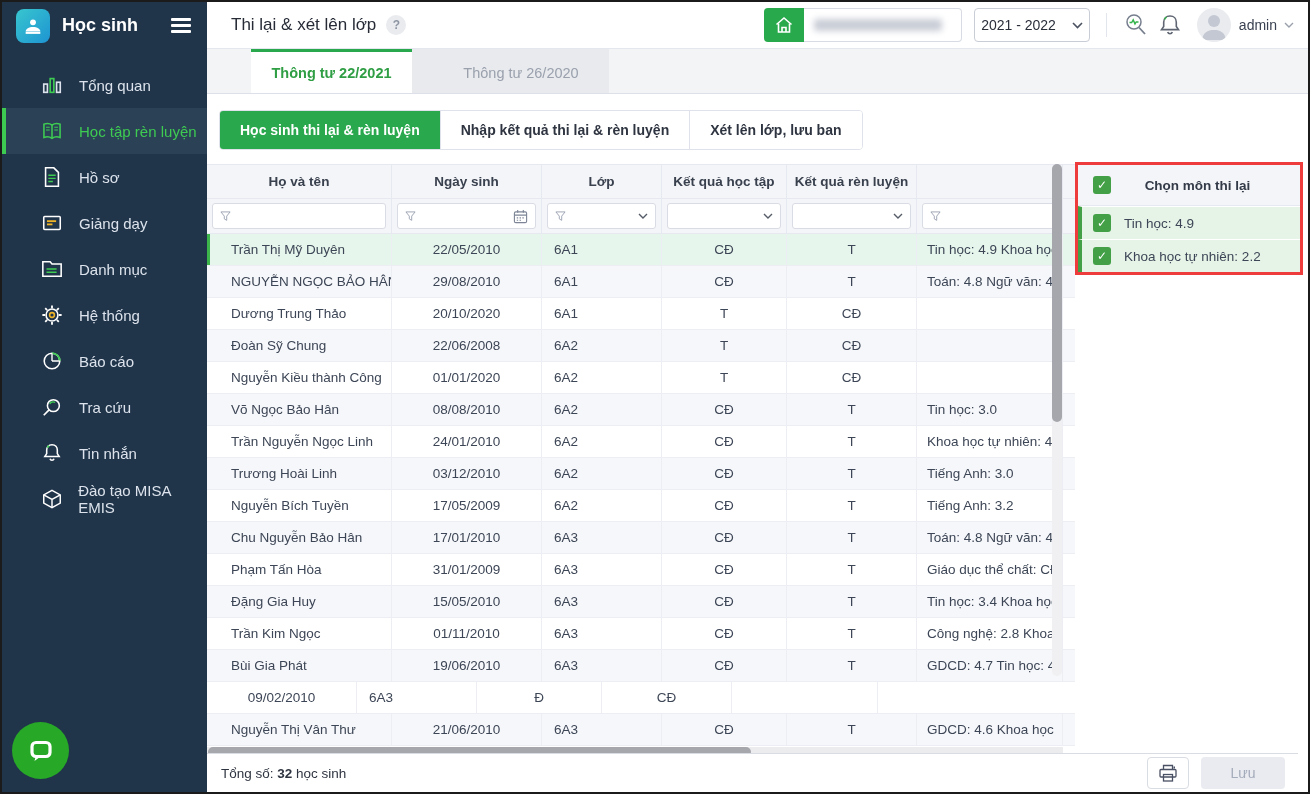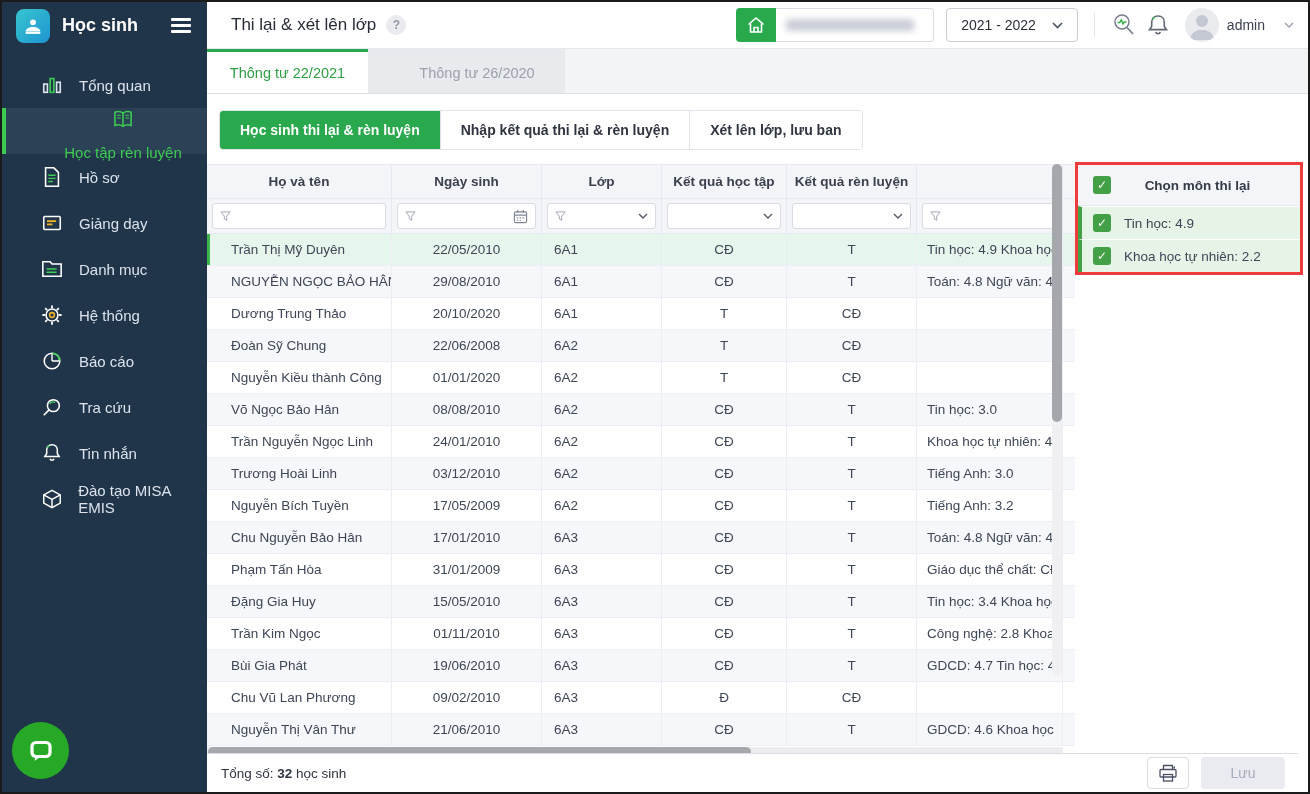--- a/index.html
+++ b/index.html
@@ -7,45 +7,45 @@
   .frame { width:1310px; height:794px; border:2px solid #1b1b1b; display:flex; position:relative; overflow:hidden; background:#fff; }
 
   
   .sidebar { width:205px; background:#20344a; flex-shrink:0; display:flex; flex-direction:column; }
   .side-head { height:47px; display:flex; align-items:center; padding:0 16px 0 14px; gap:12px; }
   .logo { width:34px; height:34px; border-radius:8px; background:linear-gradient(135deg,#38c6cf,#1e94d2); display:flex; align-items:center; justify-content:center; flex-shrink:0; }
   .app-title { font-size:18px; font-weight:bold; color:#fff; flex:1; }
   .burger div { width:20px; height:3px; background:#fff; margin:3px 0; border-radius:1px; }
   .menu { margin-top:13px; }
   .mi { height:46px; display:flex; align-items:center; gap:14px; padding-left:33px; border-left:4px solid transparent; font-size:15px; color:#dce3ec; cursor:pointer; }
-  .mi.active { background:#2b4156; border-left-color:#3ecb52; color:#3ecb52;flex-direction:column; }
+  .mi.active { background:#2b4156; border-left-color:#3ecb52; color:#3ecb52; }
   .mi .ic { width:26px; height:24px; display:flex; align-items:center; justify-content:center; }
 
   
   .main { flex:1; display:flex; flex-direction:column; min-width:0; }
 
   .topbar { height:47px; background:#fff; border-bottom:1px solid #e4e7ee; display:flex; align-items:center; padding:0 14px 0 24px; flex-shrink:0; }
   .page-title { font-size:17px; color:#262b36; font-weight:500; }
   .help-badge { width:20px; height:20px; border-radius:50%; background:#e9ebef; color:#8f96a3; font-size:12px; font-weight:bold; display:flex; align-items:center; justify-content:center; margin-left:10px; }
   .tb-spacer { flex:1; }
   .school-group { display:flex; height:34px; }
   .home-btn { width:40px; background:#28a94c; border-radius:4px 0 0 4px; display:flex; align-items:center; justify-content:center; cursor:pointer; }
   .school-field { width:158px; background:#fff; border:1px solid #d8dbe3; border-left:none; border-radius:0 4px 4px 0; display:flex; align-items:center; padding:0 10px; }
   .redact { height:12px; width:128px; background:#c9cdd6; filter:blur(3px); border-radius:3px; }
-  .year-select { height:34px; border:1px solid #c9cdd6; border-radius:4px; display:flex; align-items:center; padding:0 14px; gap:16px; font-size:14px; color:#2a2f3a; margin-left:12px; cursor:pointer; background:#fff; }
+  .year-select { height:34px; border:1px solid #c9cdd6; border-radius:4px; display:flex; align-items:center; padding:0 6px; gap:16px; font-size:14px; color:#2a2f3a; margin-left:12px; cursor:pointer; background:#fff; }
   .tb-divider { width:1px; height:24px; background:#e2e5eb; margin:0 12px 0 16px; }
   .tb-icon { width:34px; height:34px; display:flex; align-items:center; justify-content:center; cursor:pointer; }
   .avatar { width:34px; height:34px; border-radius:50%; background:#e9ebef; overflow:hidden; display:flex; align-items:flex-end; justify-content:center; margin:0 8px 0 10px; }
-  .user { font-size:14px; color:#3a4150; display:flex; align-items:center; gap:19px; cursor:pointer; }
+  .user { font-size:14px; color:#3a4150; display:flex; align-items:center; gap:7px; cursor:pointer; }
 
   .tabsrow { height:45px; background:#f3f4f6; display:flex; border-bottom:1px solid #dde0e8; flex-shrink:0; }
   .tab { display:flex; align-items:center; justify-content:center; font-size:14.5px; color:#9aa1ad; background:#e8eaee; border-top:3px solid transparent; cursor:pointer; }
   .tab.t1 { width:161px; }
   .tab.t2 { width:197px;padding-left:21px; }
-  .tab.active { background:#fff; color:#2f9e44; font-weight:normal; border-top-color:#2aa84d; }
+  .tab.active { background:#fff; color:#2f9e44; font-weight:bold; border-top-color:#2aa84d;margin-left:44px; }
 
   .content { flex:1; position:relative; background:#fff; min-height:0; }
 
   .subtabs { position:absolute; top:16px; left:12px; display:flex; border:1px solid #dfe2ea; border-radius:4px; overflow:hidden; height:40px; }
   .stab { display:flex; align-items:center; padding:0 20px; font-size:14px; color:#2e3440; font-weight:bold; background:#fff; border-left:1px solid #dfe2ea; cursor:pointer; }
   .stab:first-child { border-left:none; }
   .stab.active { background:#2aa84d; color:#fff; }
 
   
   .tablewrap { position:absolute; left:0; top:70px; width:868px; }
@@ -447,21 +447,20 @@
             </div>
             <div class="tr">
               <div class="td c1">Bùi Gia Phát</div>
               <div class="td c2">19/06/2010</div>
               <div class="td c3">6A3</div>
               <div class="td c4">CĐ</div>
               <div class="td c5">T</div>
               <div class="td c6">GDCD: 4.7 Tin học: 4.</div>
             </div>
             <div class="tr">
-              <div class="td c1">Chu Vũ Lan Phương</div>
               <div class="td c2">09/02/2010</div>
               <div class="td c3">6A3</div>
               <div class="td c4">Đ</div>
               <div class="td c5">CĐ</div>
               <div class="td c6"></div>
             </div>
             <div class="tr">
               <div class="td c1">Nguyễn Thị Vân Thư</div>
               <div class="td c2">21/06/2010</div>
               <div class="td c3">6A3</div>

